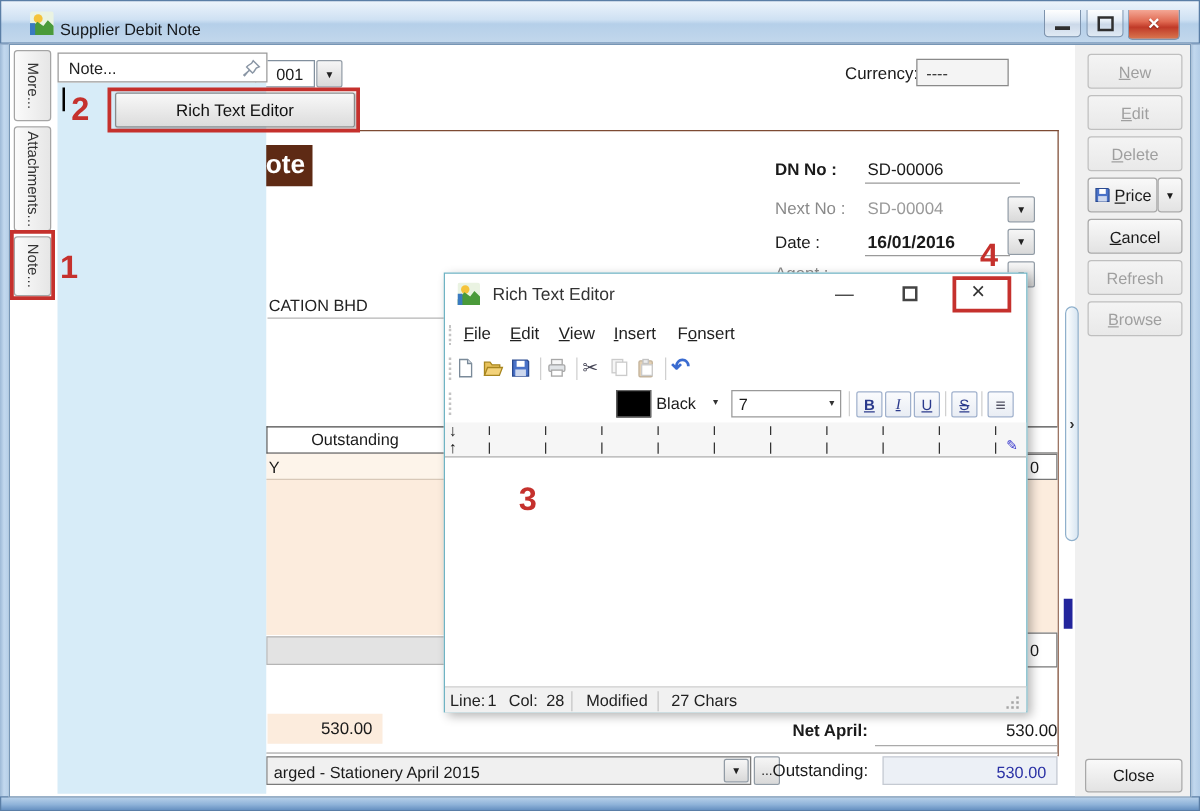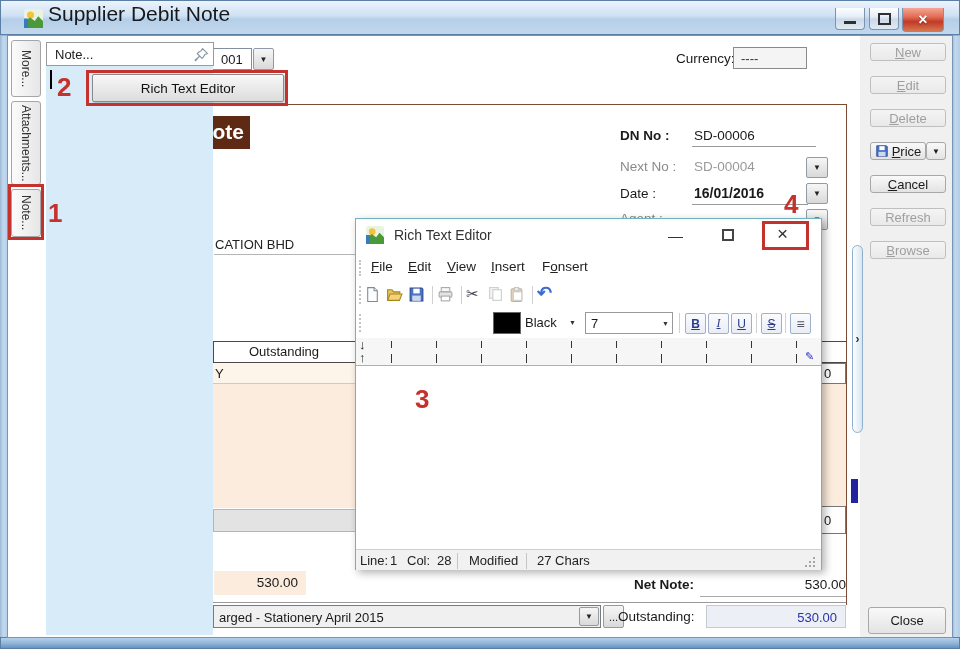--- a/index.html
+++ b/index.html
@@ -6,36 +6,36 @@
   body{width:960px;height:649px;position:relative;overflow:hidden;
        font-family:"Liberation Sans",sans-serif;font-size:13px;color:#1a1a1a;background:#fff}
   .abs{position:absolute;box-sizing:border-box}
   
   .frame-side{background:linear-gradient(90deg,#9db9d6,#c2d8ee 40%,#b3cde7)}
   .titlebar{left:0;top:0;width:960px;height:36px;
     background:linear-gradient(#eef5fc,#cfe1f3 45%,#b5cfe9 55%,#c3d8ec);
     border-bottom:1px solid #9ab4d0;box-shadow:inset 0 0 0 1px #5a7ea6}
   .frame-bottom{left:0;top:637px;width:960px;height:12px;
     background:linear-gradient(#bdd5ec,#8fb3d9 55%,#5d89bc);box-shadow:inset 0 0 0 1px #5a7ea6}
-  .title-text{left:48px;top:2px;font-size:21px;color:#16191d}
+  .title-text{left:48px;top:16px;font-size:13px;color:#16191d}
   .cap-btn{border:1px solid #7d93ad;border-top:none;border-radius:0 0 4px 4px;
     background:linear-gradient(#fefefe,#e6eef7 40%,#ccd9e9 55%,#e0eaf4);
     display:flex;align-items:center;justify-content:center;color:#333}
   .cap-close{background:linear-gradient(#f4a795,#e06a52 40%,#c03a28 60%,#d9764f);
     color:#fff;font-weight:bold;font-size:16px;text-shadow:0 1px 1px #7a1a10}
   .cap-min-glyph{width:12px;height:3px;background:#2f2f2f;margin-top:8px}
   .cap-max-glyph{width:9px;height:8px;border:2px solid #2f2f2f}
   .client{left:7px;top:35px;width:946px;height:603px;background:#fff;border:1px solid #7796b5}
   
   .vtab{left:11px;width:30px;border:1px solid #a5a5a5;border-radius:3px;
     background:linear-gradient(90deg,#fbfbfb,#e6e6e6);display:flex;align-items:center;justify-content:center;
     writing-mode:vertical-rl;font-size:12px;color:#333;padding:4px 0}
   
   .apanel{left:860px;top:36px;width:92px;height:601px;background:#f0f0f0}
-  .abtn{left:870px;width:76px;height:18px;border:1px solid #a8a8a8;border-radius:3px;
+  .abtn{left:870px;width:76px;height:28px;border:1px solid #a8a8a8;border-radius:3px;
     background:linear-gradient(#f9f9f9,#e3e3e3);display:flex;align-items:center;justify-content:center;
     font-size:13px;color:#1a1a1a}
   .abtn.dis{color:#9f9f9f;border-color:#bfbfbf;background:linear-gradient(#f4f4f4,#e9e9e9)}
   .ak{display:inline-block}
   .ak::first-letter{text-decoration:underline}
   
   .ddbtn{border:1px solid #919ba5;border-radius:2px;background:linear-gradient(#f6f6f6,#d9d9d9);
     display:flex;align-items:center;justify-content:center;font-size:8px;color:#222}
   .sunken{border:1px solid #82909e;background:#fff}
   .line{background:#9a9a9a}
@@ -183,21 +183,21 @@
 
 <div class="abs gridhead" style="left:213px;top:341px;width:633px;height:22px"></div>
 <div class="abs" style="left:214px;top:344px;width:140px;text-align:center;font-size:13px">Outstanding</div>
 <div class="abs" style="left:213px;top:363px;width:633px;height:21px;background:#fdf4ea;border-bottom:1px solid #d8c8b8;padding:3px 0 0 2px">Y</div>
 <div class="abs" style="left:820px;top:363px;width:26px;height:21px;background:#fff;border:1px solid #777;padding:2px 0 0 3px">0</div>
 <div class="abs peach" style="left:213px;top:384px;width:633px;height:124px"></div>
 <div class="abs" style="left:213px;top:509px;width:607px;height:23px;background:#e3e3e3;border:1px solid #b5b5b5"></div>
 <div class="abs" style="left:820px;top:506px;width:26px;height:28px;background:#fff;border:1px solid #777;padding:6px 0 0 3px">0</div>
 
 <div class="abs peach" style="left:214px;top:571px;width:92px;height:24px;text-align:right;padding:4px 8px 0 0;font-size:13.5px">530.00</div>
-<span class="abs lbl" style="left:634px;top:577px;font-weight:bold">Net Note:</span>
+<span class="abs lbl" style="left:634px;top:577px;font-weight:bold">Net April:</span>
 <span class="abs lbl" style="left:750px;top:577px;width:96px;text-align:right">530.00</span>
 <div class="abs" style="left:700px;top:596px;width:146px;height:1px;background:#aaa"></div>
 <div class="abs" style="left:213px;top:602px;width:633px;height:2px;border-top:1px solid #9a9a9a;border-bottom:1px solid #fff"></div>
 
 <div class="abs" style="left:213px;top:605px;width:388px;height:23px;background:#f0f0f0;border:1px solid #7a7a7a;padding:4px 0 0 5px;overflow:hidden">arged - Stationery April 2015</div>
 <div class="abs ddbtn" style="left:579px;top:607px;width:20px;height:19px">
     <span>▼</span>
   </div>
 <div class="abs ddbtn" style="left:603px;top:605px;width:21px;height:23px;font-size:11px">
     <span>...</span>

